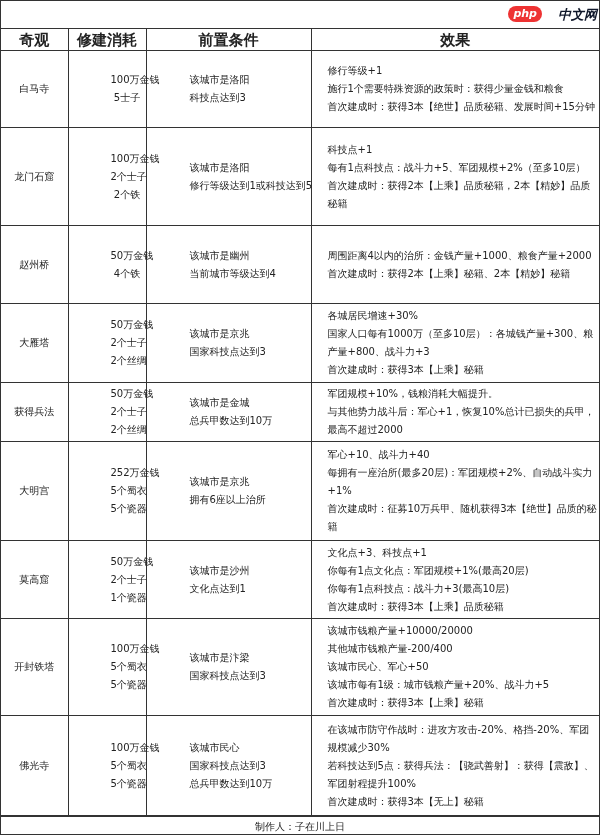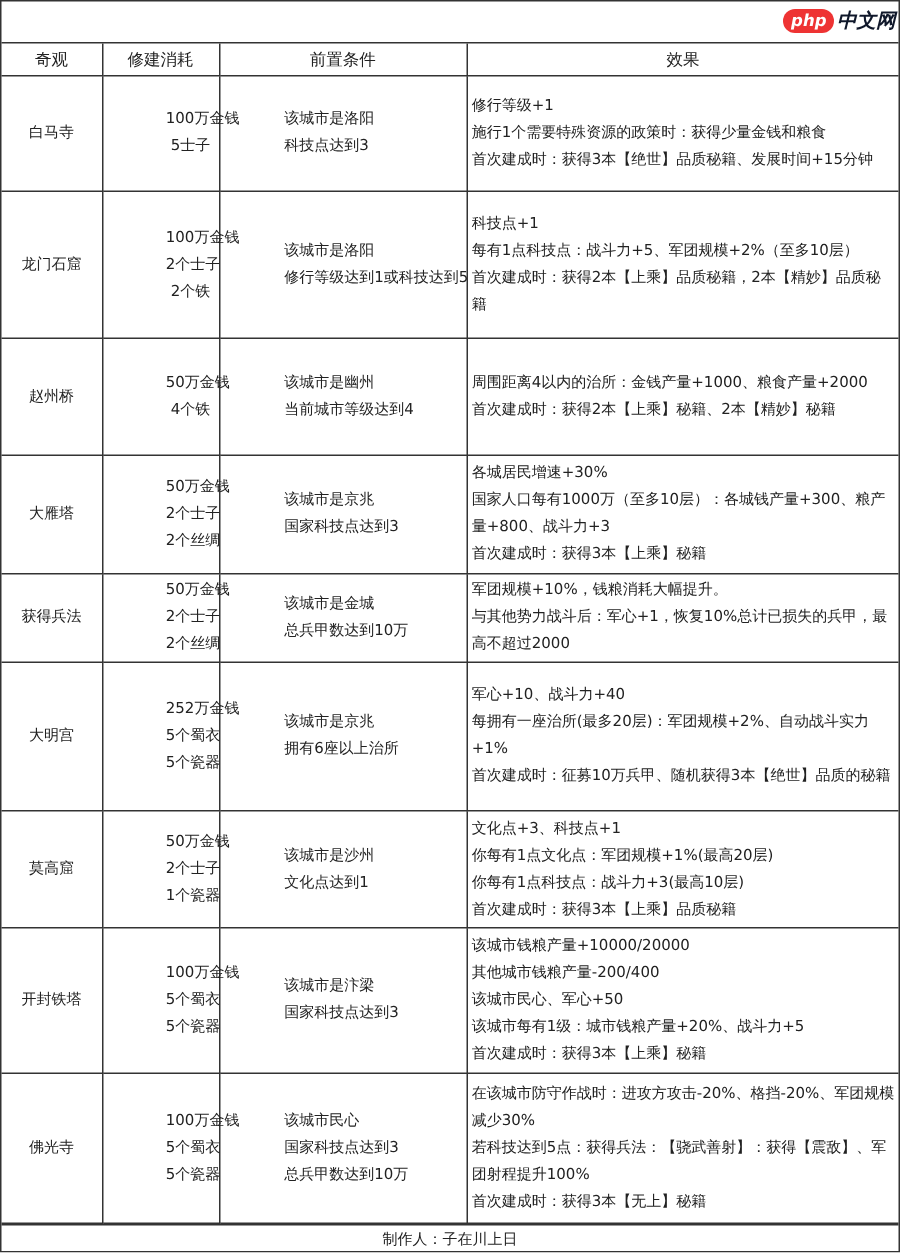--- a/index.html
+++ b/index.html
@@ -1,32 +1,32 @@
 <!DOCTYPE html>
 <html><head>
 <meta charset="utf-8">
 <style>
   html, body { margin:0; padding:0; background:#fff; }
   body { width:600px; height:835px; overflow:hidden; font-family:"DejaVu Sans", sans-serif; color:#222; }
   .sheet { position:relative; width:598px; height:833px; border:1px solid #333; }
   .title { height:27px; line-height:27px; text-align:center; font-size:17px; font-weight:bold; border-bottom:1px solid #333; position:relative; letter-spacing:1px; }
-  .watermark { position:absolute; right:2px; top:3px; height:20px; display:flex; align-items:center; gap:2px; font-weight:bold; letter-spacing:0; }
+  .watermark { position:absolute; right:2px; top:3px; height:20px; display:flex; align-items:center; gap:16px; font-weight:bold; letter-spacing:0; }
   .wm-badge { background:#e33; color:#fff; border-radius:10px; font-size:11px; padding:0 5px; height:16px; line-height:16px; font-style:italic; }
   .wm-text { font-size:13px; color:#0f172a; font-style:italic; }
   table { border-collapse:collapse; width:598px; table-layout:fixed; }
   td, th { border:1px solid #333; font-size:10px; line-height:18px; padding:0 2px; vertical-align:middle; }
   tr:first-child th { border-top:none; }
-  th { font-weight:normal; font-size:11px; height:21px; text-align:center; }
+  th { font-weight:bold; font-size:15px; height:21px; text-align:center; }
   td.c1, td.c2 { text-align:center; }
   td.c3 { text-align:left; padding-left:3px; }
   td.c4 { text-align:left; padding-left:3px; }
   tr td:first-child, tr th:first-child { border-left:none; }
   tr td:last-child, tr th:last-child { border-right:none; }
   .line { display:block; white-space:nowrap;margin-left:40px; }
-  .wrap { display:block; white-space:normal; }
+  .wrap { display:block; white-space:normal;margin-left:13px; }
   .footer { height:19px; line-height:19px; text-align:center; font-size:10px; border-top:1px solid #333; }
 </style>
 </head>
 <body>
 
 <div class="sheet">
   <div class="title">
     <span class="watermark">
       <span class="wm-badge">php</span>
       <span class="wm-text">中文网</span>

